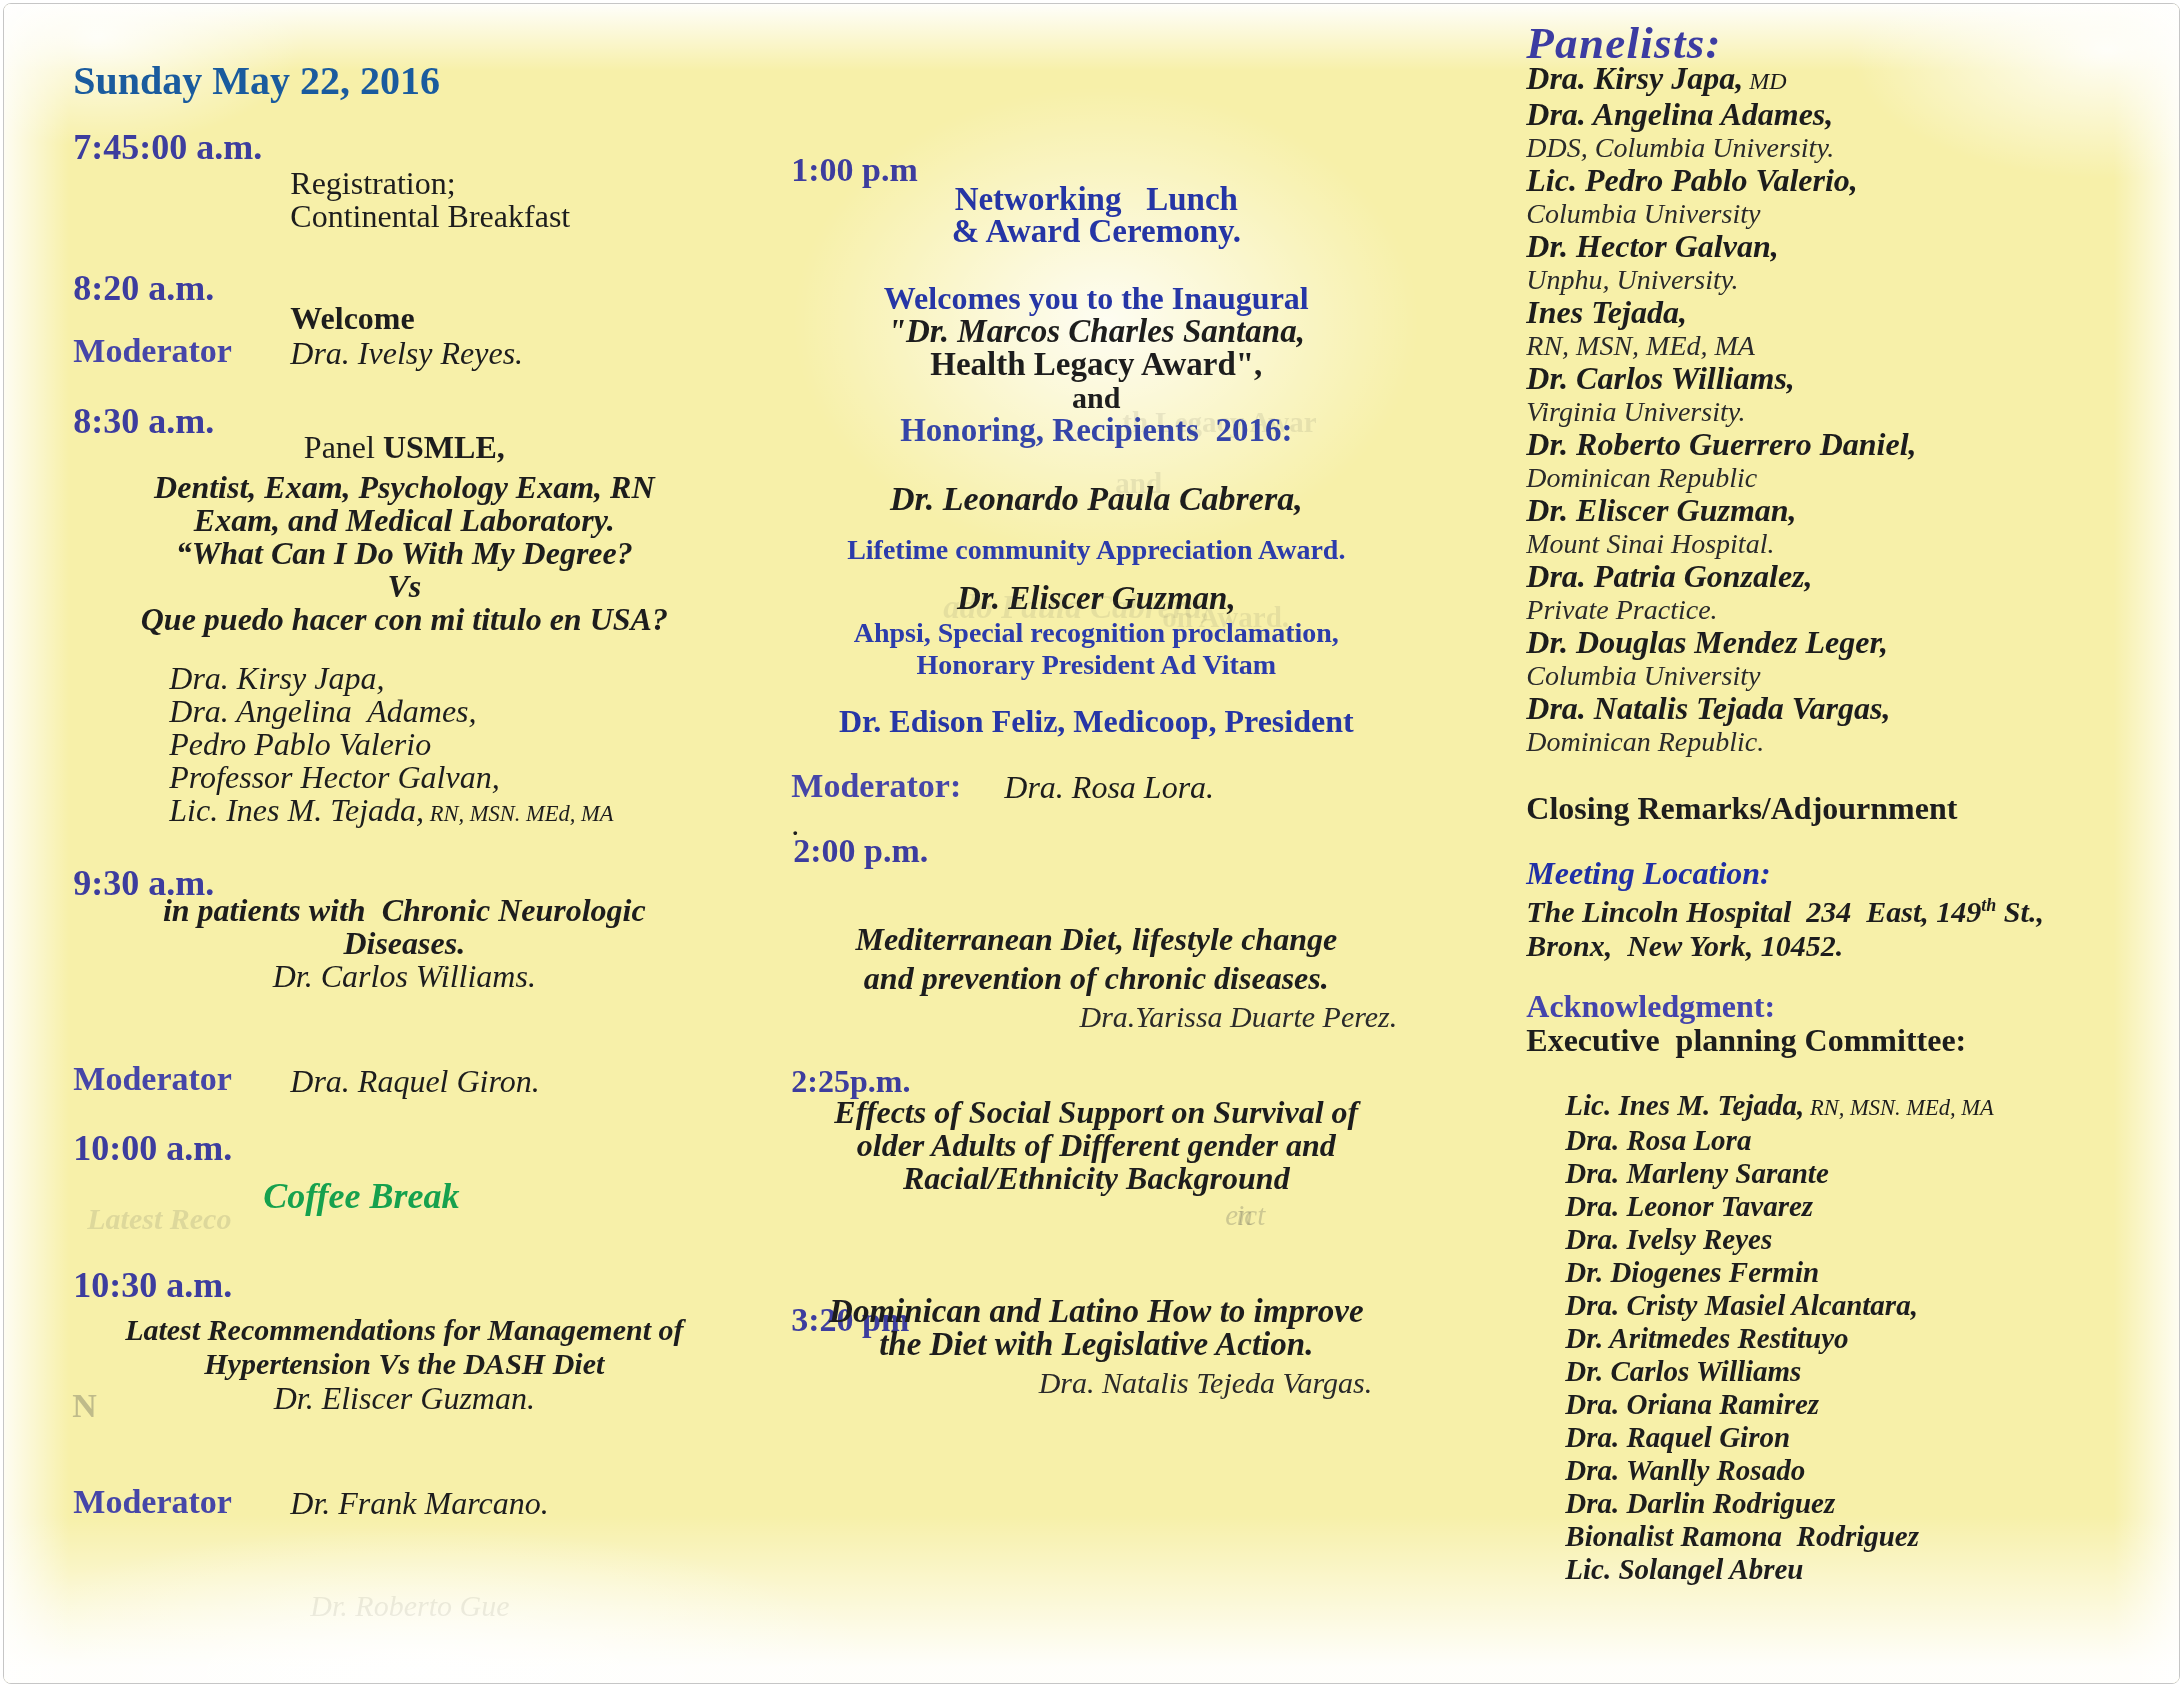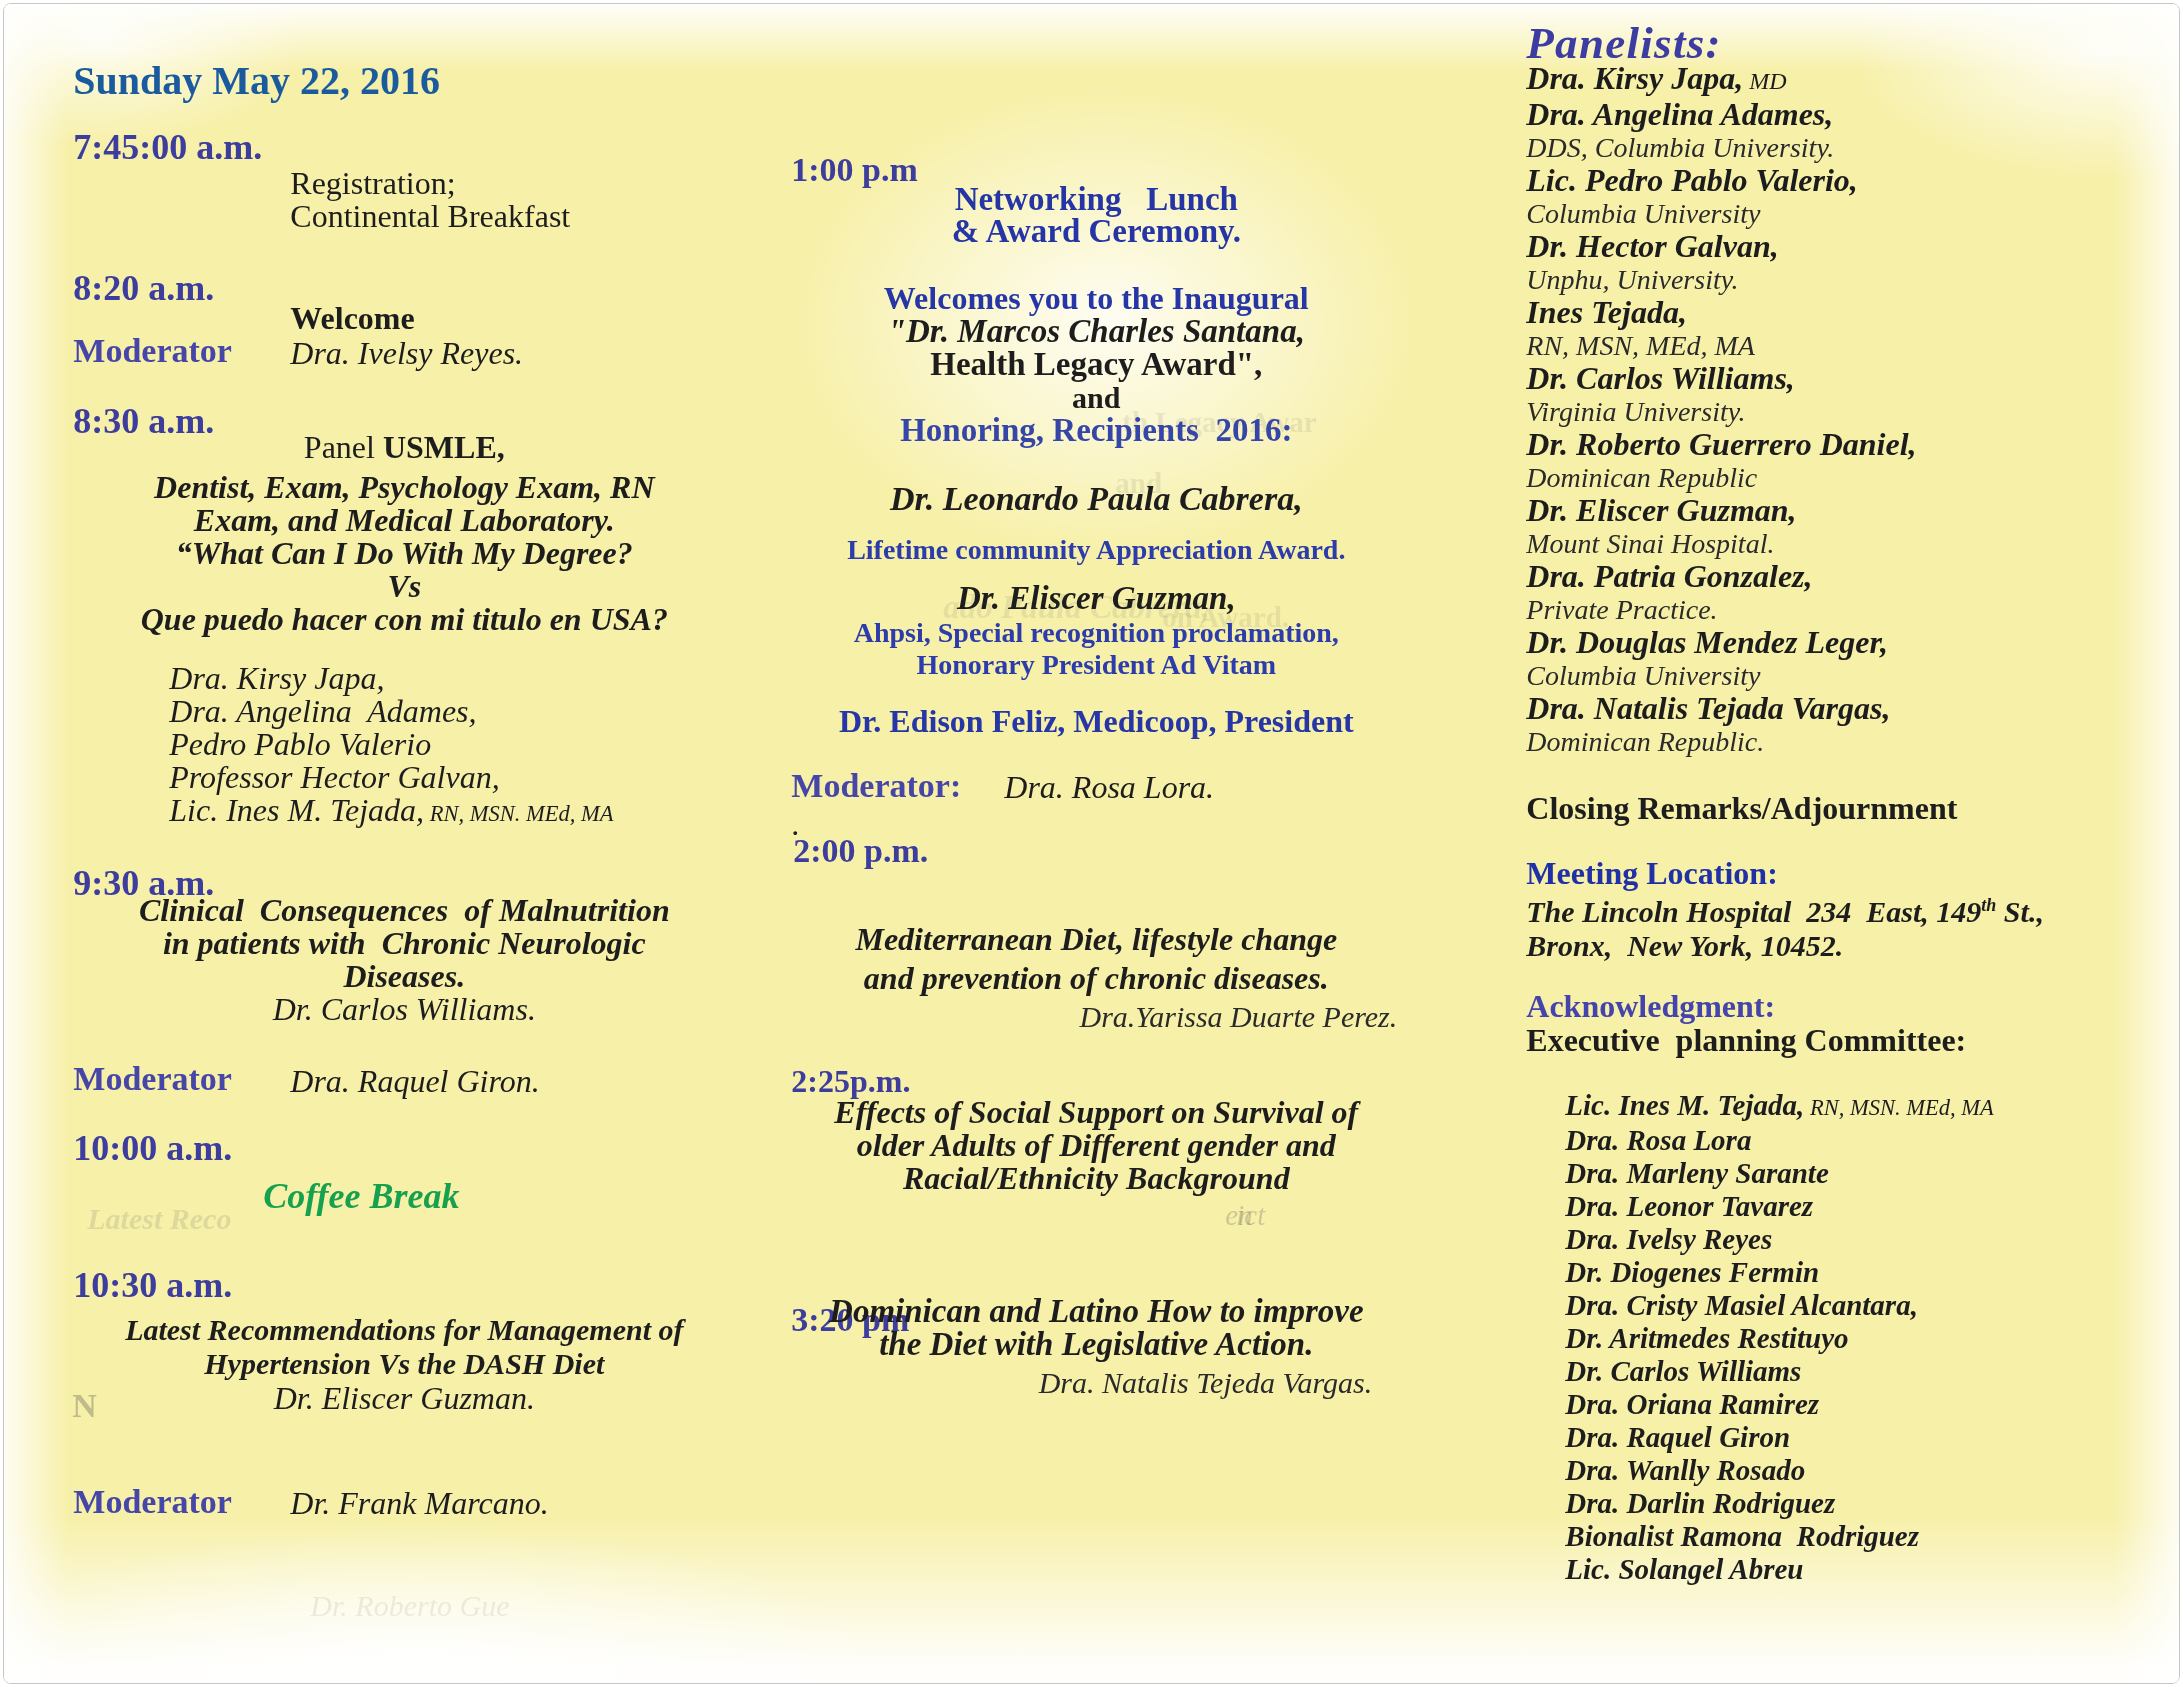--- a/index.html
+++ b/index.html
@@ -84,21 +84,20 @@
       <div class="blk" style="left:165px;top:658px;line-height:33px;">
         <div class="spk t">Dra. Kirsy Japa,</div>
         <div class="spk t">Dra. Angelina  Adames,</div>
         <div class="spk t">Pedro Pablo Valerio</div>
         <div class="spk t">Professor Hector Galvan,</div>
         <div><span class="spk t">Lic. Ines M. Tejada,</span><span class="suf t"> RN, MSN. MEd, MA</span></div>
       </div>
 
       <div class="blk time t" style="left:69px;top:858px;">9:30 a.m.</div>
       <div class="blk ctr" style="left:69px;top:890px;width:662px;line-height:33px;">
-        <div class="title-bi t">Clinical  Consequences  of Malnutrition</div>
         <div class="title-bi t">in patients with  Chronic Neurologic</div>
         <div class="title-bi t">Diseases.</div>
         <div class="spk t">Dr. Carlos Williams.</div>
       </div>
       <div class="blk mod t" style="left:69px;top:1056px;">Moderator</div>
       <div class="blk modname t" style="left:286px;top:1059px;">Dra. Raquel Giron.</div>
 
       <div class="blk time t" style="left:69px;top:1123px;">10:00 a.m.</div>
       <div class="blk ghost bi t" style="left:83px;top:1162px;font-size:30px;opacity:0.18;">Latest Reco</div>
       <div class="blk ghost it t" style="left:1221px;top:1161px;font-size:29px;opacity:0.3;margin-top:34px;">en</div>
@@ -190,21 +189,21 @@
         <div class="rname t">Dra. Patria Gonzalez,</div>
         <div class="raffil t">Private Practice.</div>
         <div class="rname t">Dr. Douglas Mendez Leger,</div>
         <div class="raffil t">Columbia University</div>
         <div class="rname t">Dra. Natalis Tejada Vargas,</div>
         <div class="raffil t">Dominican Republic.</div>
       </div>
 
       <div class="blk closing t" style="left:1522px;top:786px;">Closing Remarks/Adjournment</div>
 
-      <div class="blk meet t" style="left:1522px;top:851px;">Meeting Location:</div>
+      <div class="blk meet t" style="left:1522px;top:851px;font-style:italic;">Meeting Location:</div>
       <div class="blk" style="left:1522px;top:884px;width:635px;line-height:34px;">
         <div class="loc"><span class="t">The Lincoln Hospital  234  East, 149</span><sup class="t">th</sup><span class="t"> St.,</span></div>
         <div class="loc t">Bronx,  New York, 10452.</div>
       </div>
 
       <div class="blk ack t" style="left:1522px;top:984px;">Acknowledgment:</div>
       <div class="blk closing t" style="left:1522px;top:1018px;">Executive  planning Committee:</div>
 
       <div class="blk" style="left:1561px;top:1085px;width:595px;line-height:33px;">
         <div class="cmte"><span class="t">Lic. Ines M. Tejada,</span><span class="rsuf t" style="font-size:22.5px;"> RN, MSN. MEd, MA</span></div>

